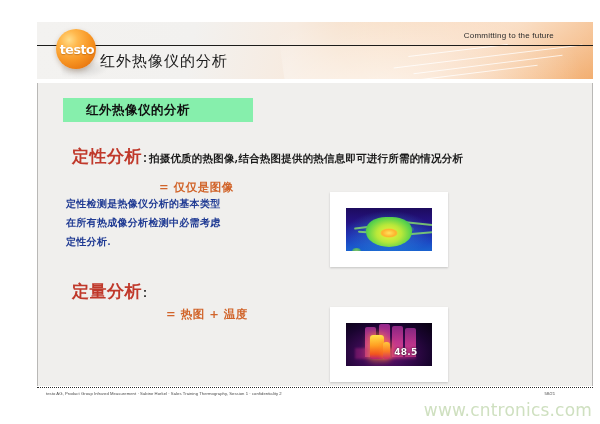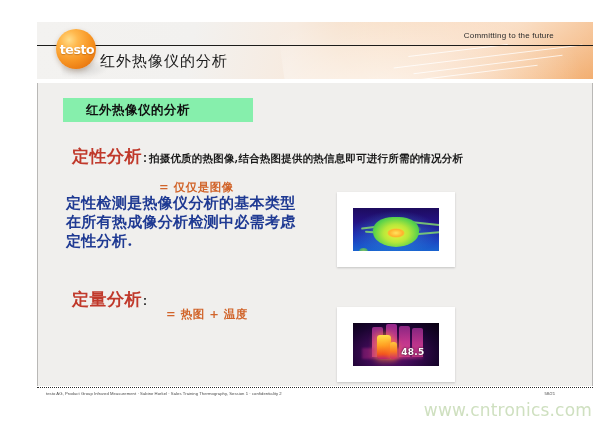--- a/index.html
+++ b/index.html
@@ -191,55 +191,53 @@
     font-weight: bold;
     color: #d1642a;
     letter-spacing: 0.5px;
     margin-top: 8px;
   }
 
   .blue-block {
     position: absolute;
     left: 66px; top: 194px;
     font-family: "DejaVu Serif", "Liberation Serif", serif;
-    font-size: 15px;
+    font-size: 10px;
     font-weight: bold;
     color: #1f3a93;
     line-height: 19px;
     letter-spacing: 0.3px;
   }
   .blue-block div { white-space: nowrap; }
 
   .quant-heading-row {
     position: absolute;
     left: 72px; top: 280px;
     width: 480px;
     display: flex;
     align-items: baseline;
-    margin-top: 8px;
   }
 
   .equals-line-2 {
     position: absolute;
     left: 166px; top: 307px;
     font-family: "DejaVu Serif", "Liberation Serif", serif;
     font-size: 11.5px;
     font-weight: bold;
     color: #d1642a;
     letter-spacing: 0.5px;
   }
 
   
   .thermo {
     position: absolute;
     background: #ffffff;
     padding: 16px;
     box-sizing: border-box;
     box-shadow: 0 1px 2px rgba(0,0,0,0.18);
-    margin-left: 7px;
   }
   .thermo-inner {
     position: relative;
     width: 100%; height: 100%;
     overflow: hidden;
   }
   #thermal-helicopter {
     left: 330px; top: 192px;
     width: 118px; height: 75px;
   }

